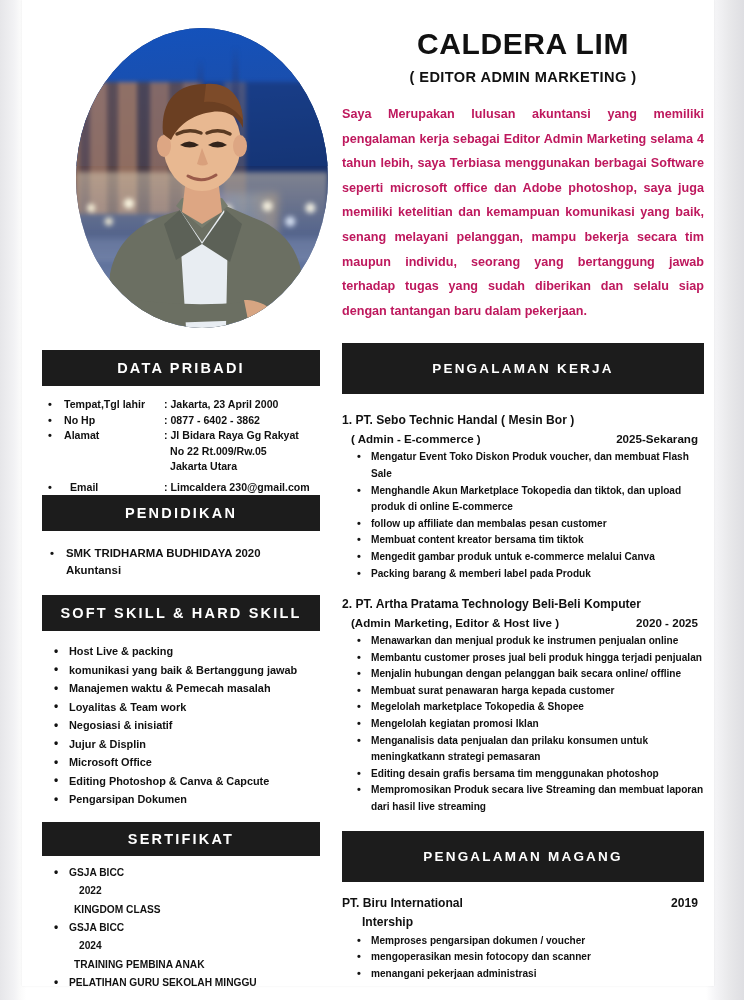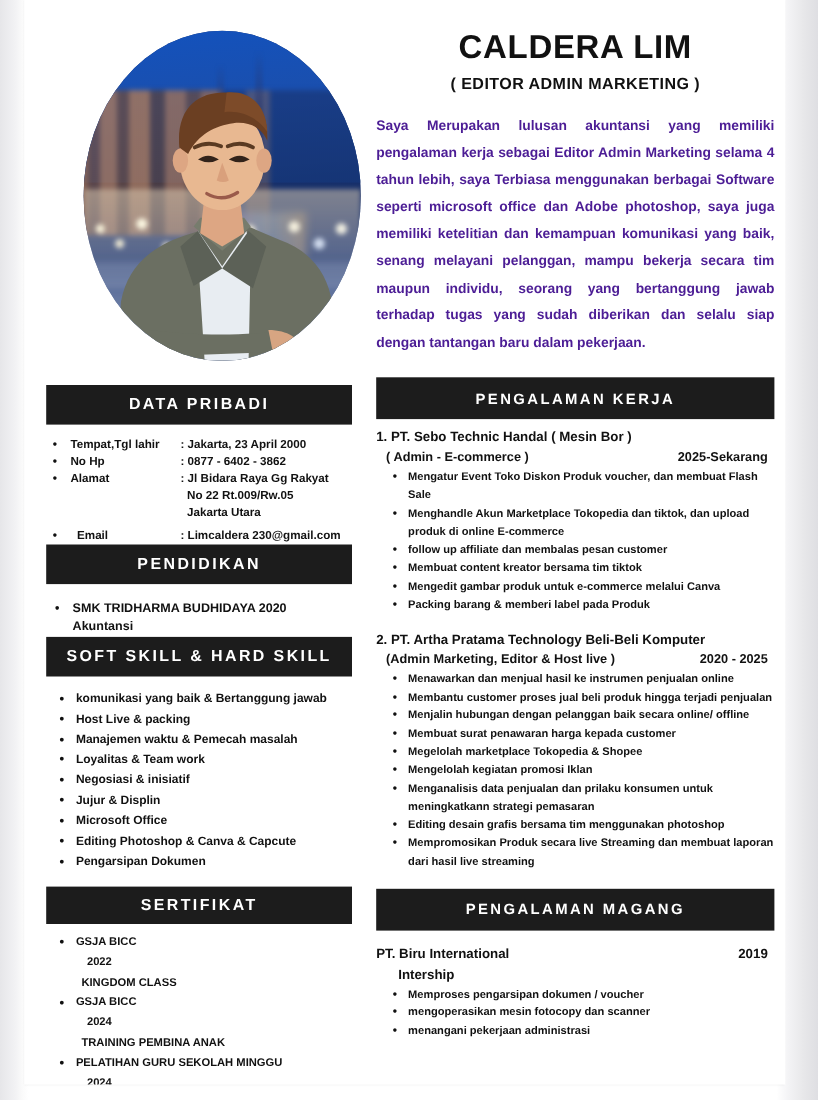--- a/index.html
+++ b/index.html
@@ -207,26 +207,26 @@
     font-weight: 700;
     letter-spacing: 0.4px;
     color: #111;
     margin-top: 5px;
   }
   .summary {
     margin-top: 17px;
     font-size: 12.6px;
     font-weight: 700;
     line-height: 24.6px;
-    color: #4c1d95;
+    color: #be185d;
     text-align: justify;
   }
-  .bar-right { height: 38px; font-size: 13.5px; margin-top: 20px; }
-
-  .job { margin-top: 8px; }
+  .bar-right { height: 51px; font-size: 13.5px; margin-top: 20px; }
+
+  .job { margin-top: 18px; }
   .job-title { font-size: 12.1px; font-weight: 700; color: #111; line-height: 17px; }
   .job-sub {
     display: flex;
     justify-content: space-between;
     font-size: 11.6px;
     font-weight: 700;
     color: #111;
     line-height: 19px;
     padding-right: 6px;
   }
@@ -348,25 +348,25 @@
       <div class="edu-item">
         <span class="b">•</span>
         <span>SMK TRIDHARMA BUDHIDAYA 2020</span>
       </div>
       <div class="edu-item">
         <span class="b"></span>
         <span>Akuntansi</span>
       </div>
     </div>
 
-    <div class="bar bar-left" style="">SOFT SKILL &amp; HARD SKILL</div>
+    <div class="bar bar-left" style="margin-top:16px">SOFT SKILL &amp; HARD SKILL</div>
 
     <ul class="plain">
+      <li>Host Live &amp; packing</li>
       <li>komunikasi yang baik &amp; Bertanggung jawab</li>
-      <li>Host Live &amp; packing</li>
       <li>Manajemen waktu  &amp; Pemecah masalah</li>
       <li>Loyalitas &amp; Team work</li>
       <li>Negosiasi &amp; inisiatif</li>
       <li>Jujur &amp; Displin</li>
       <li>Microsoft Office</li>
       <li>Editing Photoshop &amp; Canva &amp; Capcute</li>
       <li>Pengarsipan Dokumen</li>
     </ul>
 
     <div class="bar bar-left" style="margin-top:13px;height:34px">SERTIFIKAT</div>
@@ -413,21 +413,21 @@
       </ul>
     </div>
 
     <div class="job" style="margin-top:14px">
       <div class="job-title">2. PT. Artha Pratama Technology  Beli-Beli Komputer</div>
       <div class="job-sub">
         <span class="sub-l">(Admin Marketing, Editor &amp; Host live )</span>
         <span>2020 - 2025</span>
       </div>
       <ul class="duties">
-        <li>Menawarkan dan menjual hasil ke instrumen penjualan online</li>
+        <li>Menawarkan dan menjual produk ke instrumen penjualan online</li>
         <li>Membantu customer proses jual beli produk hingga terjadi penjualan</li>
         <li>Menjalin hubungan dengan pelanggan baik secara online/ offline</li>
         <li>Membuat surat penawaran harga kepada customer</li>
         <li>Megelolah marketplace Tokopedia &amp; Shopee</li>
         <li>Mengelolah kegiatan promosi Iklan</li>
         <li>Menganalisis data penjualan dan prilaku konsumen untuk meningkatkann strategi pemasaran</li>
         <li>Editing desain grafis bersama tim menggunakan photoshop</li>
         <li>Mempromosikan Produk secara live Streaming dan membuat laporan dari hasil live streaming</li>
       </ul>
     </div>

